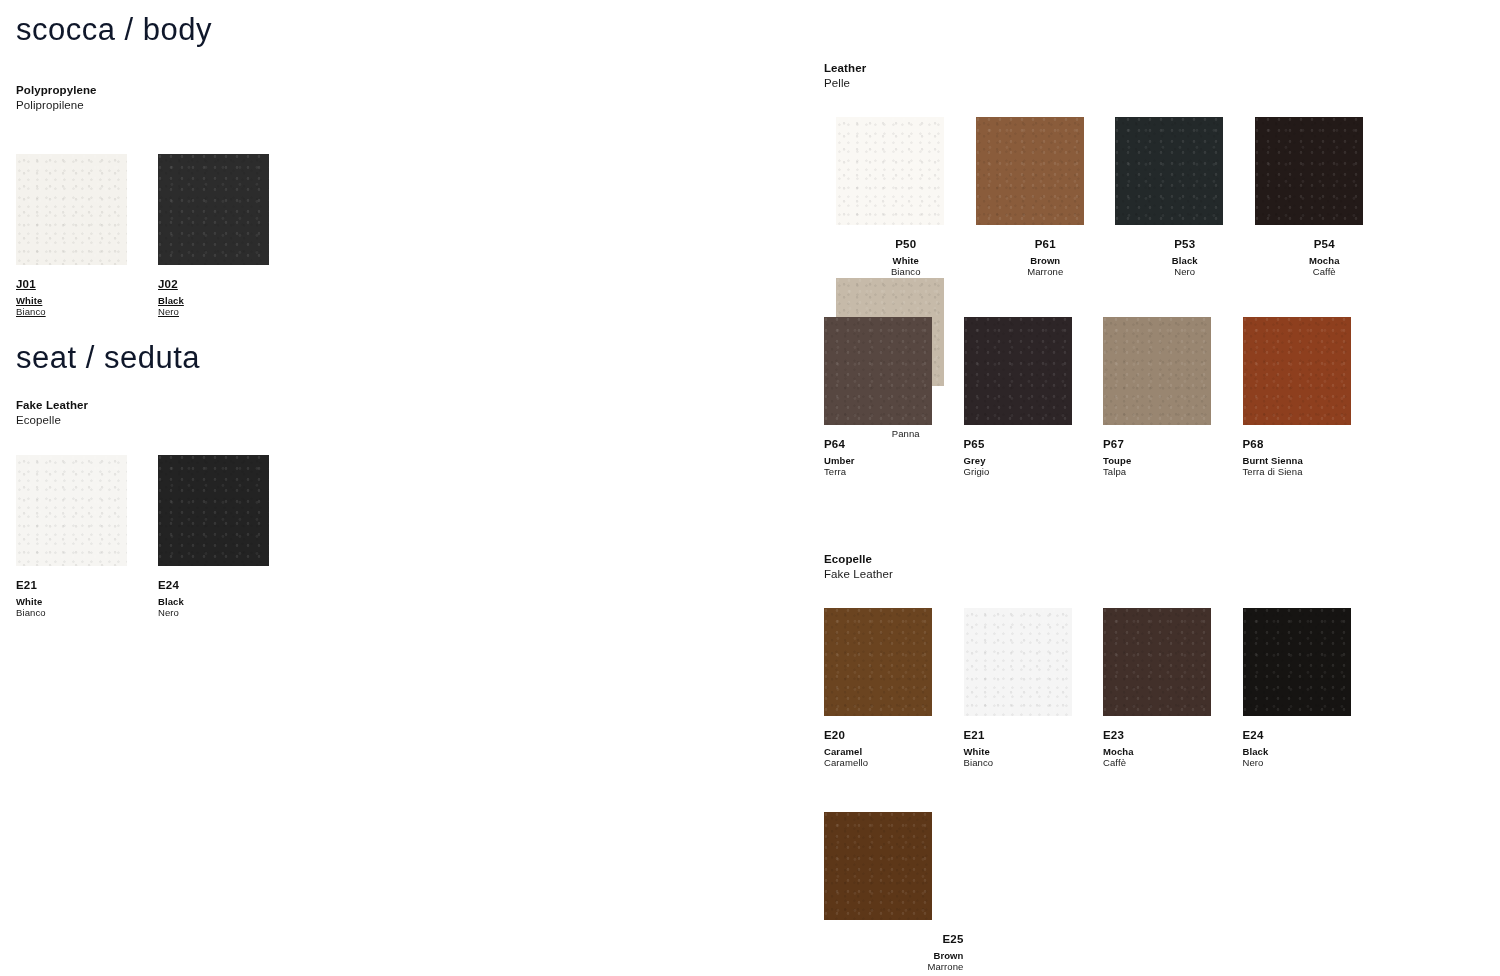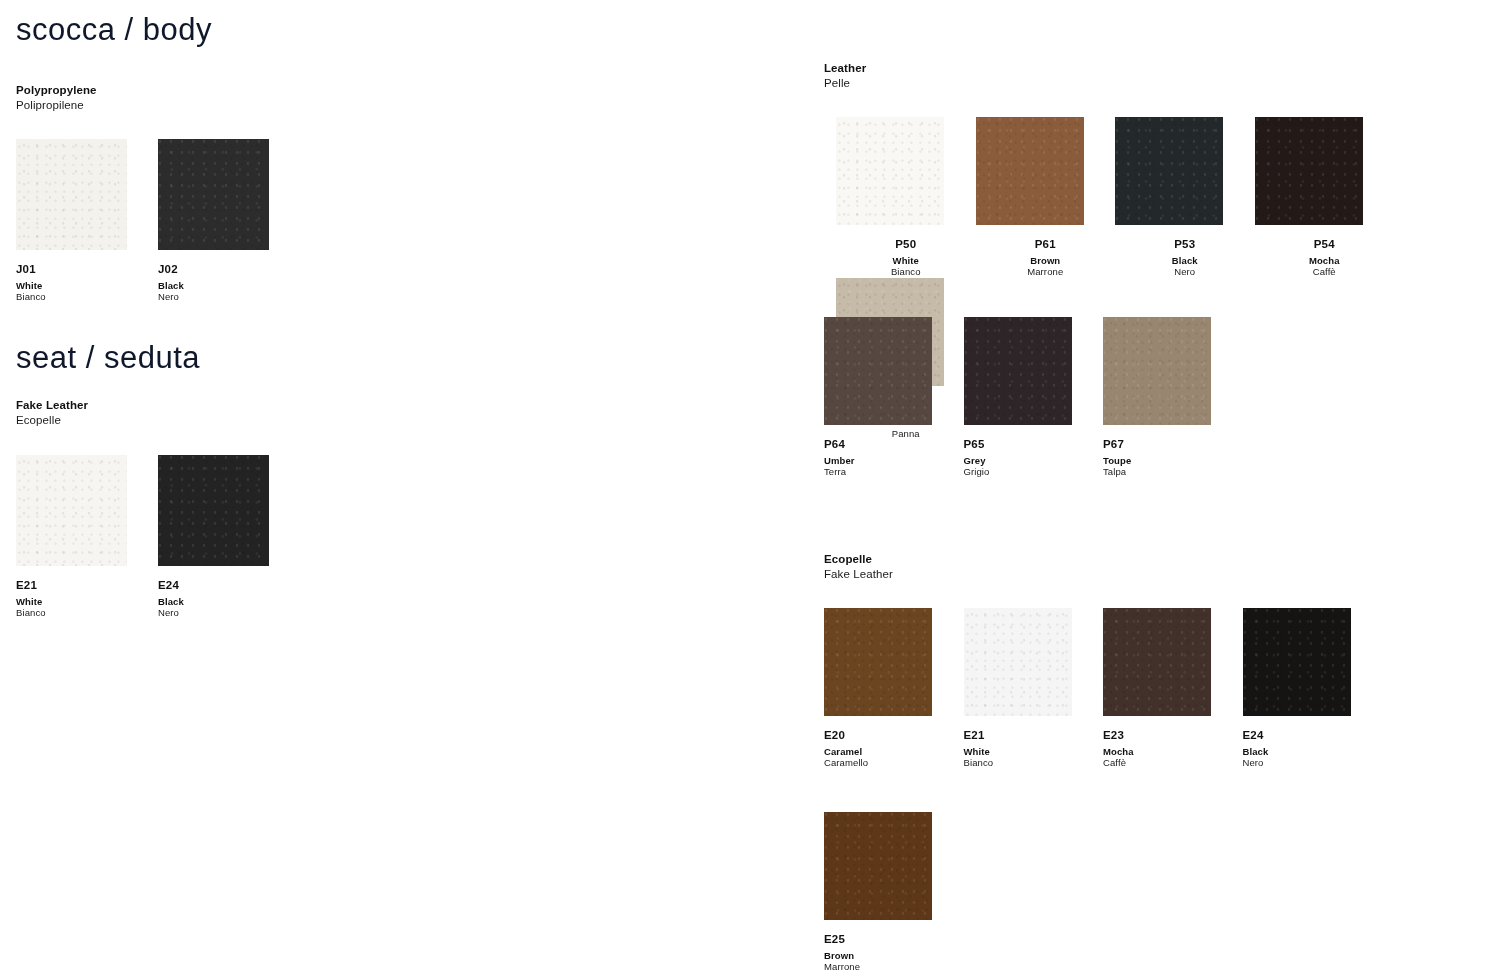--- a/index.html
+++ b/index.html
@@ -132,21 +132,21 @@
     <div class="section-title">scocca / body</div>
   </div>
 
   <div style="position:absolute; left:0; top:83px;">
     <div class="group-head">
       <span class="group-en">Polypropylene</span>
       <span class="group-it">Polipropilene</span>
     </div>
   </div>
 
-  <div class="swatch-row" style="position:absolute; left:0; top:139px;">
+  <div class="swatch-row" style="position:absolute; left:0; top:154px;text-decoration:underline;">
     <div class="swatch-cell wide">
       <span class="swatch-chip lg" style="background-color: rgb(244, 242, 237);"></span>
       <div class="swatch-code">J01</div>
       <div class="swatch-en">White</div>
       <div class="swatch-it">Bianco</div>
     </div>
     <div class="swatch-cell wide">
       <span class="swatch-chip lg" style="background-color: rgb(44, 44, 44);"></span>
       <div class="swatch-code">J02</div>
       <div class="swatch-en">Black</div>
@@ -236,20 +236,26 @@
       <div class="swatch-code">P65</div>
       <div class="swatch-en">Grey</div>
       <div class="swatch-it">Grigio</div>
     </div>
     <div class="swatch-cell">
       <span class="swatch-chip" style="background-color: rgb(153, 134, 113);"></span>
       <div class="swatch-code">P67</div>
       <div class="swatch-en">Toupe</div>
       <div class="swatch-it">Talpa</div>
     </div>
+    <div class="swatch-cell">
+      <span class="swatch-chip" style="background-color: rgb(142, 63, 30);"></span>
+      <div class="swatch-code">P68</div>
+      <div class="swatch-en">Burnt Sienna</div>
+      <div class="swatch-it">Terra di Siena</div>
+    </div>
   </div>
 
   <div style="position:absolute; left:0; top:552px;">
     <div class="group-head">
       <span class="group-en">Ecopelle</span>
       <span class="group-it">Fake Leather</span>
     </div>
   </div>
 
   <div class="swatch-row" style="position:absolute; left:0; top:608px;">
@@ -272,21 +278,21 @@
       <div class="swatch-it">Caffè</div>
     </div>
     <div class="swatch-cell">
       <span class="swatch-chip" style="background-color: rgb(22, 20, 18);"></span>
       <div class="swatch-code">E24</div>
       <div class="swatch-en">Black</div>
       <div class="swatch-it">Nero</div>
     </div>
   </div>
 
-  <div class="swatch-row" style="position:absolute; left:0; top:812px;">
+  <div class="swatch-row" style="position:absolute; left:0; top:812px;text-align:right;">
     <div class="swatch-cell">
       <span class="swatch-chip" style="background-color: rgb(93, 55, 24);"></span>
       <div class="swatch-code">E25</div>
       <div class="swatch-en">Brown</div>
       <div class="swatch-it">Marrone</div>
     </div>
   </div>
 
 </div>
 

